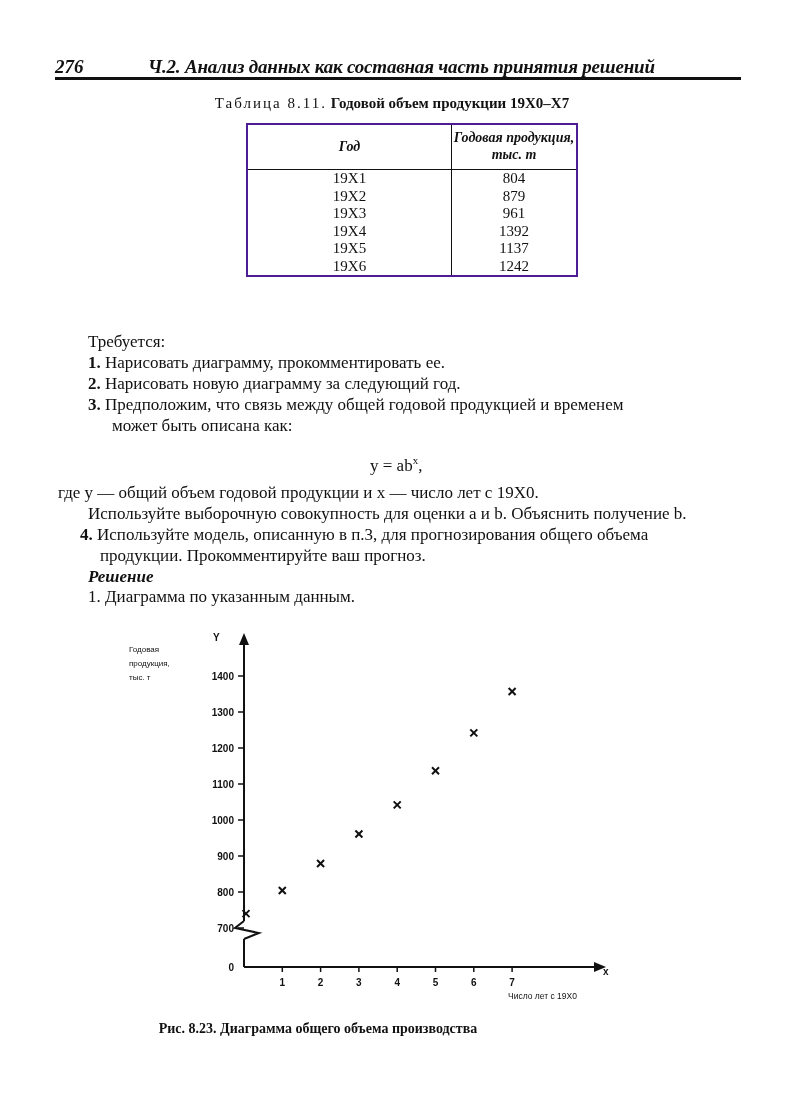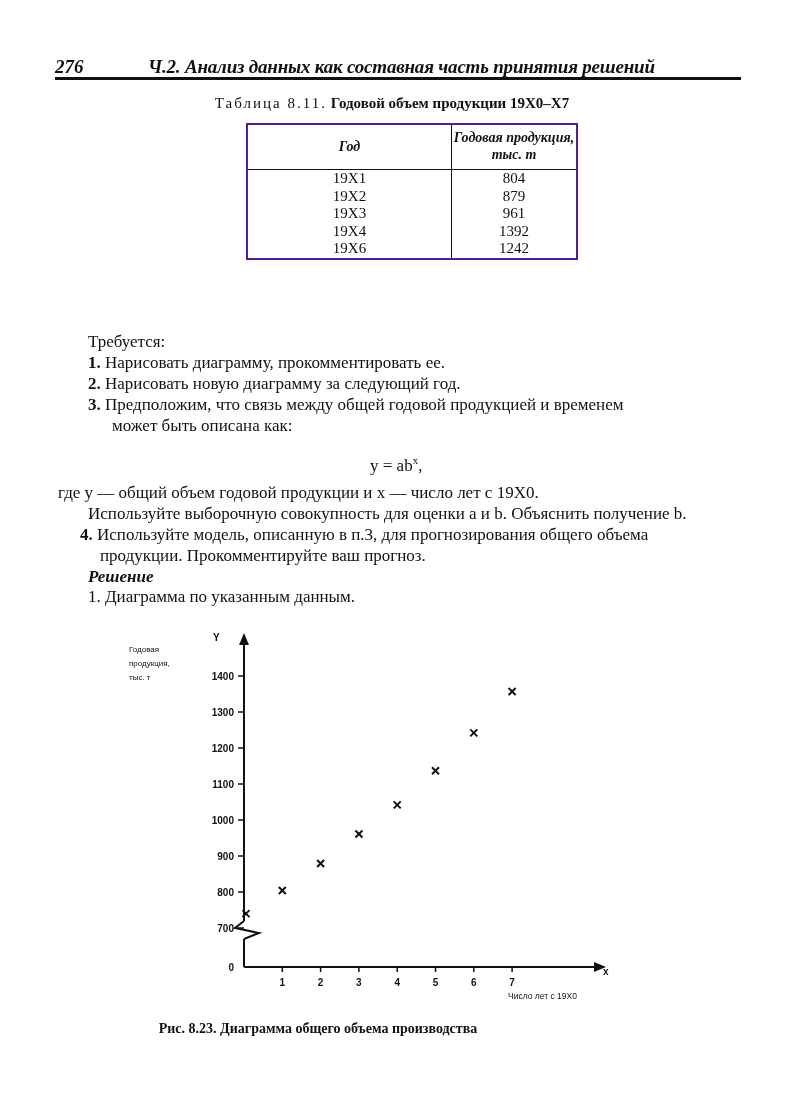--- a/index.html
+++ b/index.html
@@ -50,20 +50,24 @@
         <td>19X2</td>
         <td>879</td>
       </tr>
     <tr>
         <td>19X3</td>
         <td>961</td>
       </tr>
     <tr>
         <td>19X4</td>
         <td>1392</td>
+      </tr>
+    <tr>
+        <td>19X5</td>
+        <td>1137</td>
       </tr>
     <tr>
         <td>19X6</td>
         <td>1242</td>
       </tr>
   </tbody>
 </table>
 
 <div class="abs txt" style="left:76px; top:331px;margin-left:12px;">Требуется:</div>
 

